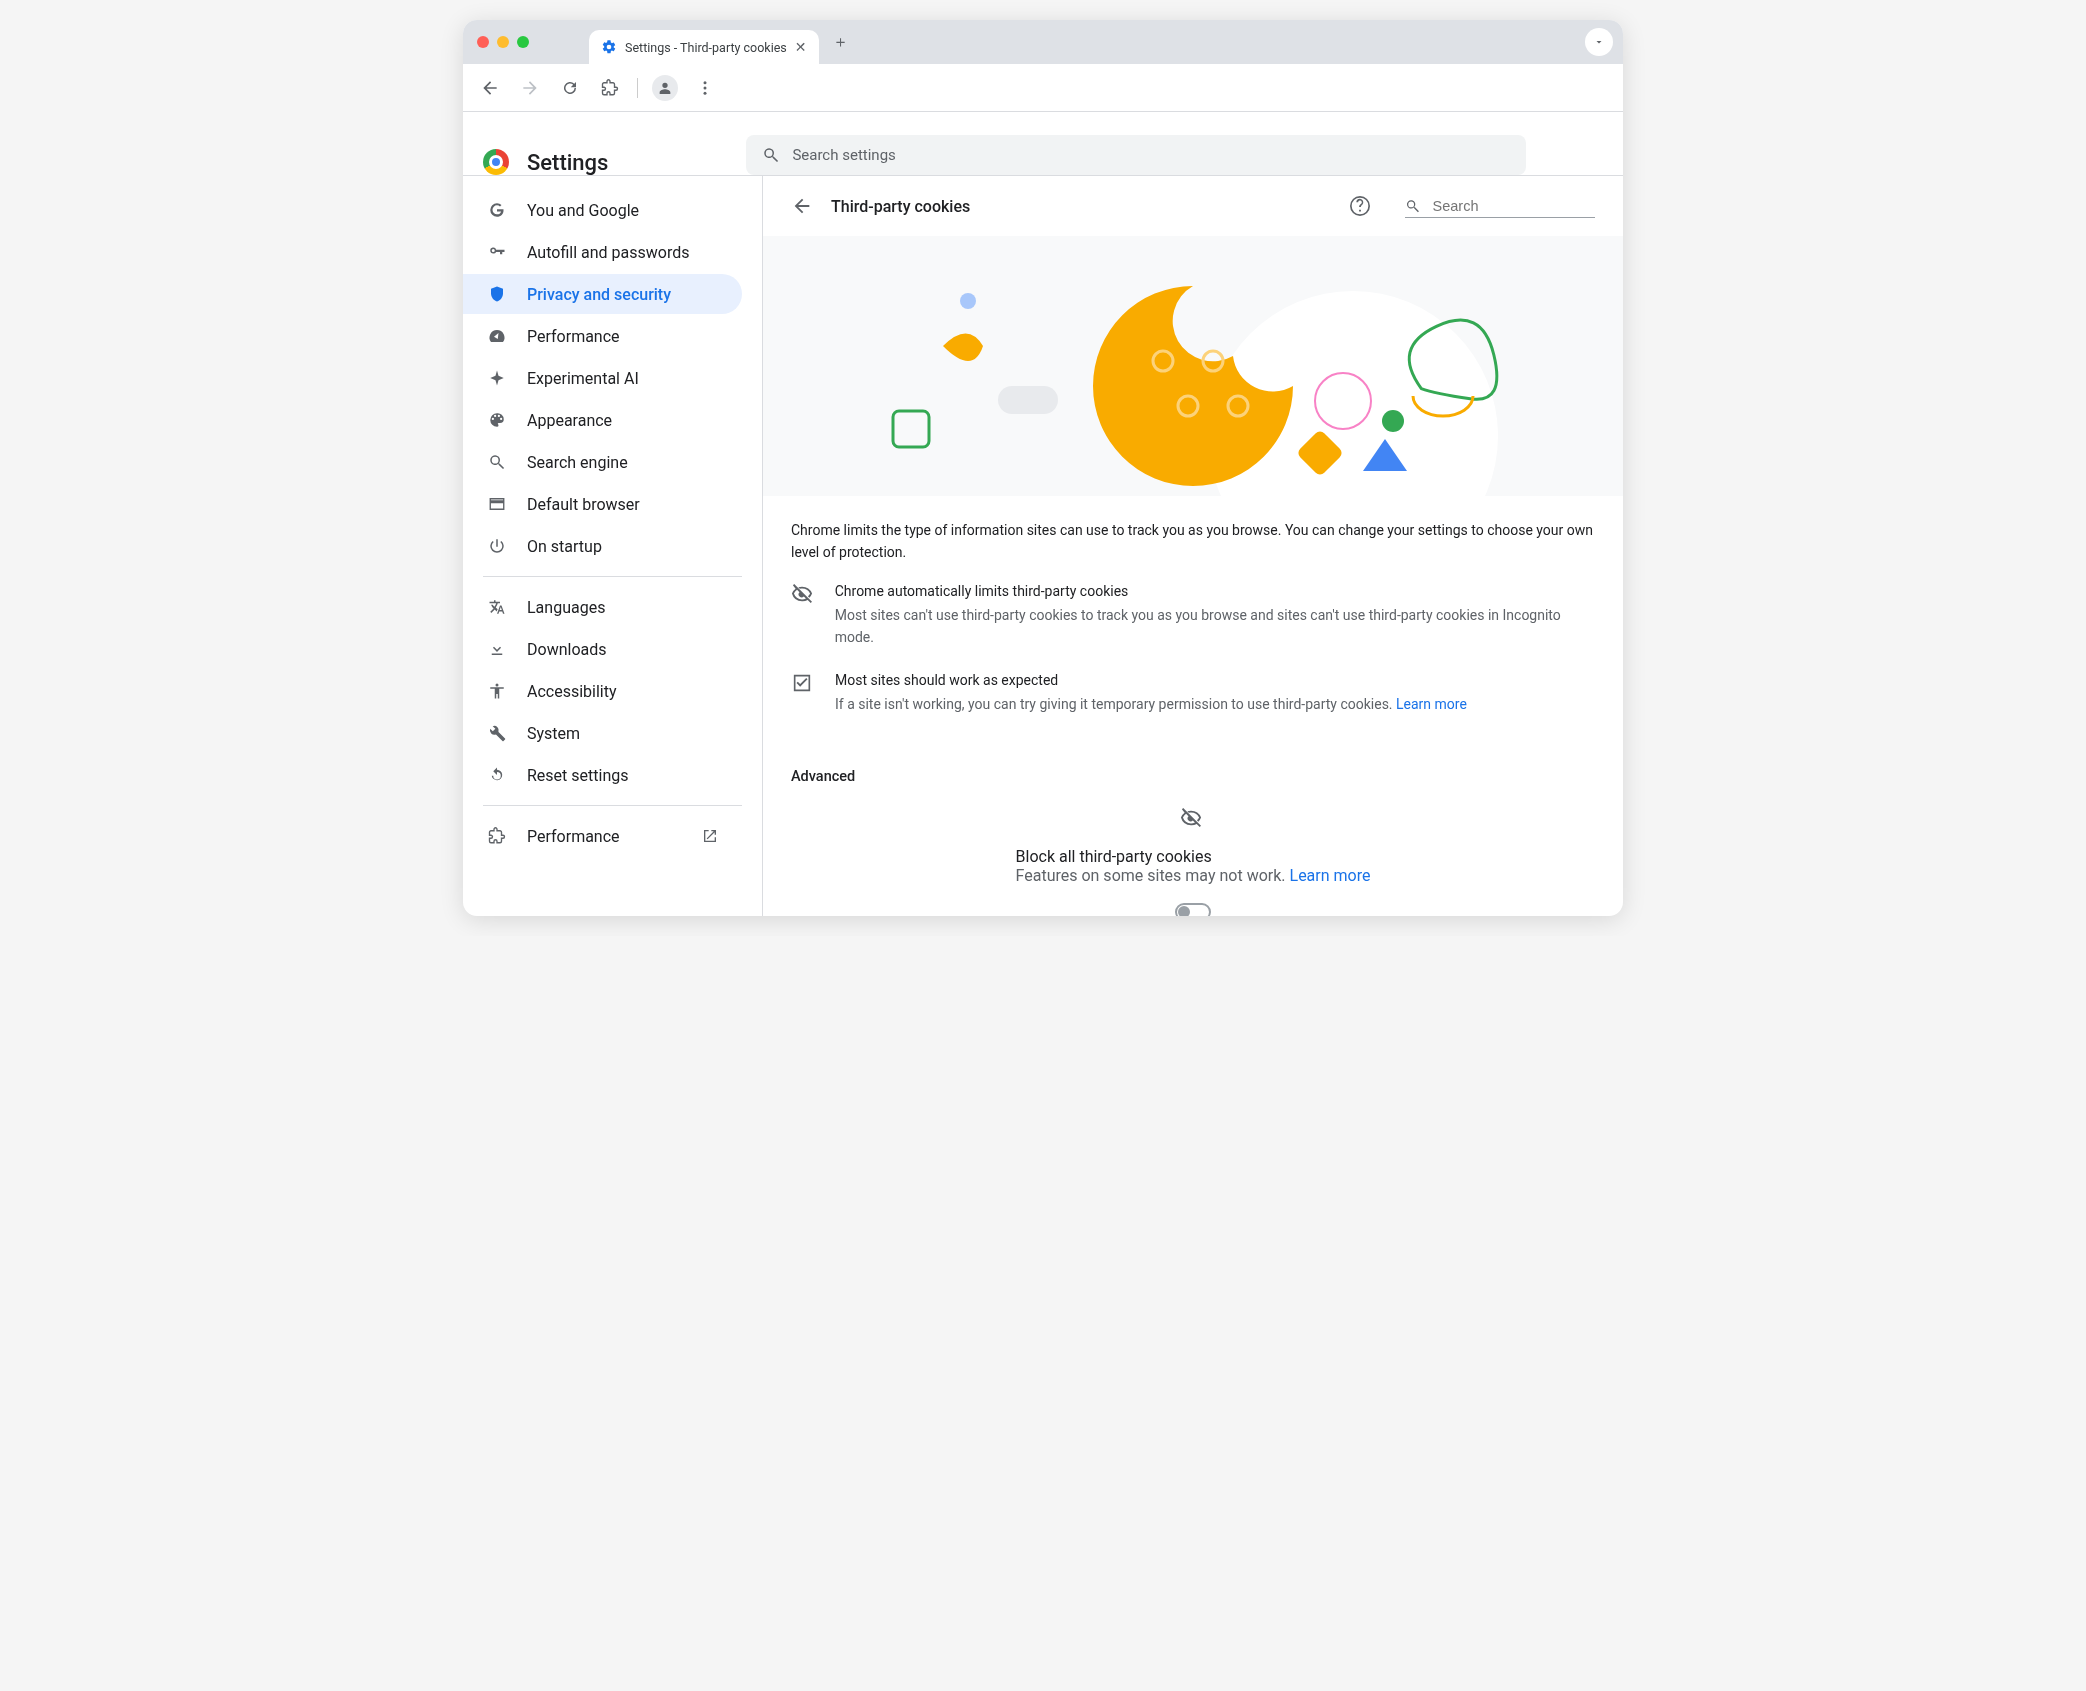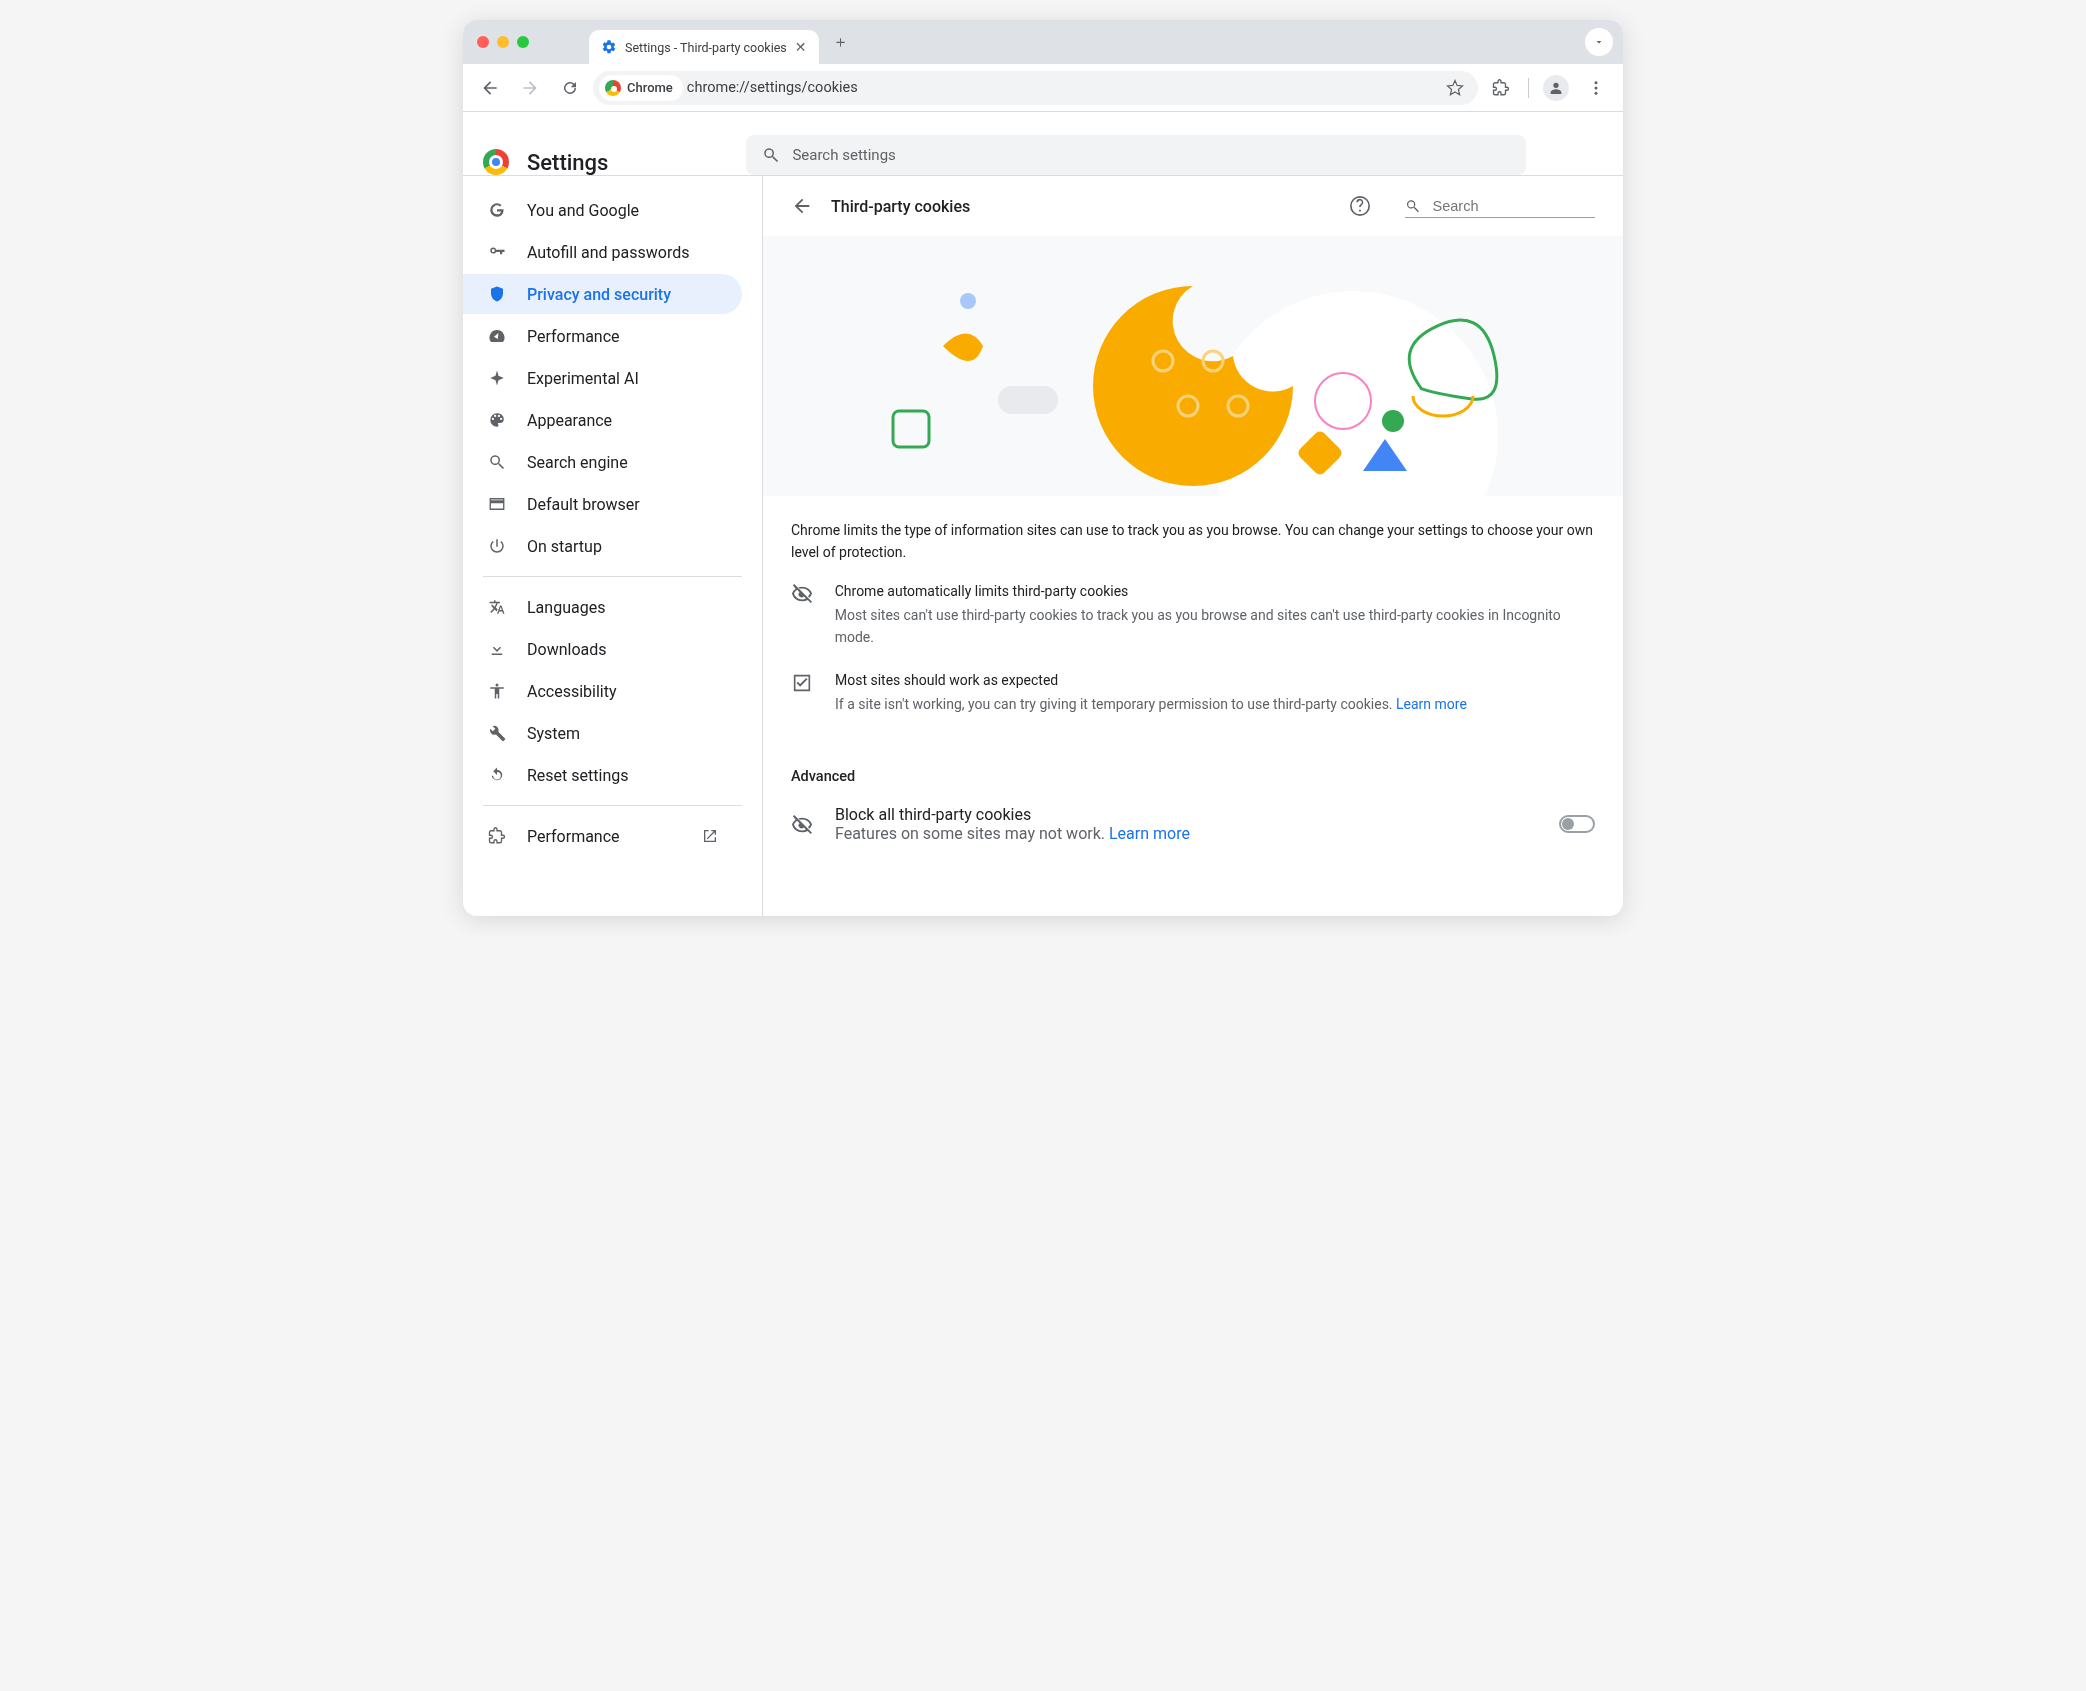--- a/index.html
+++ b/index.html
@@ -151,21 +151,21 @@
   .section p.lead { color: var(--text); margin: 0 0 4px; }
   .info-row { display:flex; gap: 18px; padding: 14px 0 8px; }
   .info-icon { width: 26px; color: var(--text-secondary); padding-top:2px; }
   .info-body .title { font-weight: 400; color: var(--text); margin-bottom: 2px; }
   .info-body .desc { color: var(--text-secondary); }
   a.learn { color: var(--blue); cursor:pointer; }
 
   .advanced-label { font-size: 14.5px; color: var(--text); font-weight: 500; padding: 20px 28px 6px; }
 
   .toggle-row {
-    display:flex; align-items:center; gap: 18px; padding: 14px 28px 24px;
+    display:flex; align-items:center; gap: 18px; padding: 14px 28px 24px; flex-direction: column;
   }
   .toggle-row .info { flex:1; }
   .toggle-row .title { color: var(--text); }
   .toggle-row .desc { color: var(--text-secondary); }
   .toggle {
     width: 36px; height: 18px; border-radius: 10px; background: #fff;
     border: 2px solid #9aa0a6; position:relative; cursor:pointer;
   }
   .toggle::after {
     content:""; width:12px; height:12px; border-radius:50%; background:#9aa0a6;
@@ -208,32 +208,20 @@
     </div>
     <div class="tb-btn disabled">
       <svg width="20" height="20" viewBox="0 0 24 24">
           <path fill="currentColor" d="M4 13h12.17l-5.59 5.59L12 20l8-8-8-8-1.41 1.41L16.17 11H4z"></path>
         </svg>
     </div>
     <div class="tb-btn">
       <svg width="18" height="18" viewBox="0 0 24 24">
           <path fill="currentColor" d="M17.65 6.35A8 8 0 1 0 20 12h-2a6 6 0 1 1-1.76-4.24L13 11h7V4l-2.35 2.35Z"></path>
         </svg>
-    </div>
-    <div class="omnibox">
-      <div class="chrome-chip">
-        <span class="chrome-logo" style="width:16px;height:16px;"></span>
-        <span>Chrome</span>
-      </div>
-      <span class="omnibox-text">chrome://settings/cookies</span>
-      <span class="omnibox-star">
-        <svg width="18" height="18" viewBox="0 0 24 24">
-            <path fill="currentColor" d="m12 17.27 6.18 3.73-1.64-7.03L22 9.24l-7.19-.61L12 2 9.19 8.63 2 9.24l5.46 4.73L5.82 21z" fill-opacity="0" stroke="currentColor" stroke-width="1.6"></path>
-          </svg>
-      </span>
     </div>
     <div class="tb-btn">
       <svg width="18" height="18" viewBox="0 0 24 24">
           <path fill="none" stroke="currentColor" stroke-width="1.8" d="M20 11h-2V7a2 2 0 0 0-2-2h-4V3a2 2 0 1 0-4 0v2H4a2 2 0 0 0-2 2v4h2a2 2 0 1 1 0 4H2v4a2 2 0 0 0 2 2h4v-2a2 2 0 1 1 4 0v2h4a2 2 0 0 0 2-2v-4h2a2 2 0 1 0 0-4Z"></path>
         </svg>
     </div>
     <div class="toolbar-divider"></div>
     <div class="tb-btn">
       <div class="profile-dot">
         <svg width="16" height="16" viewBox="0 0 24 24">

